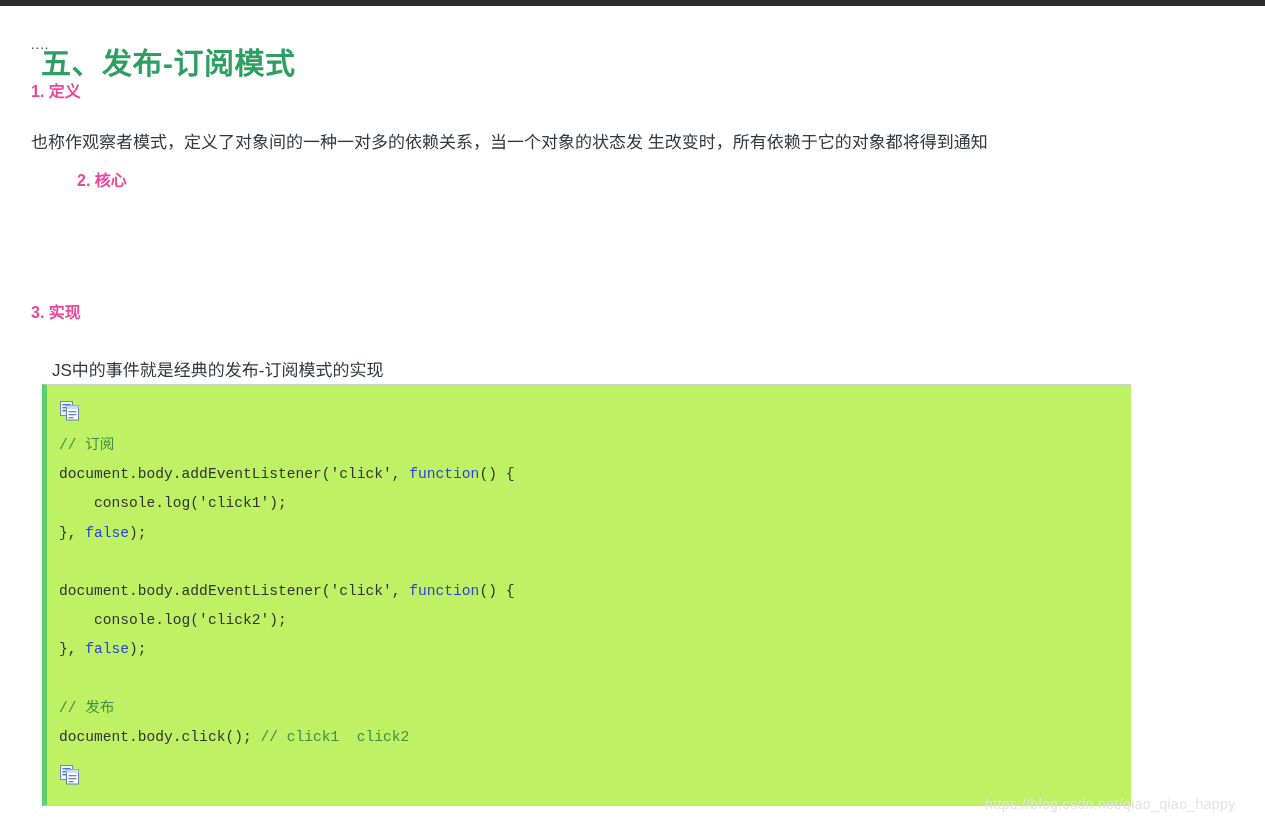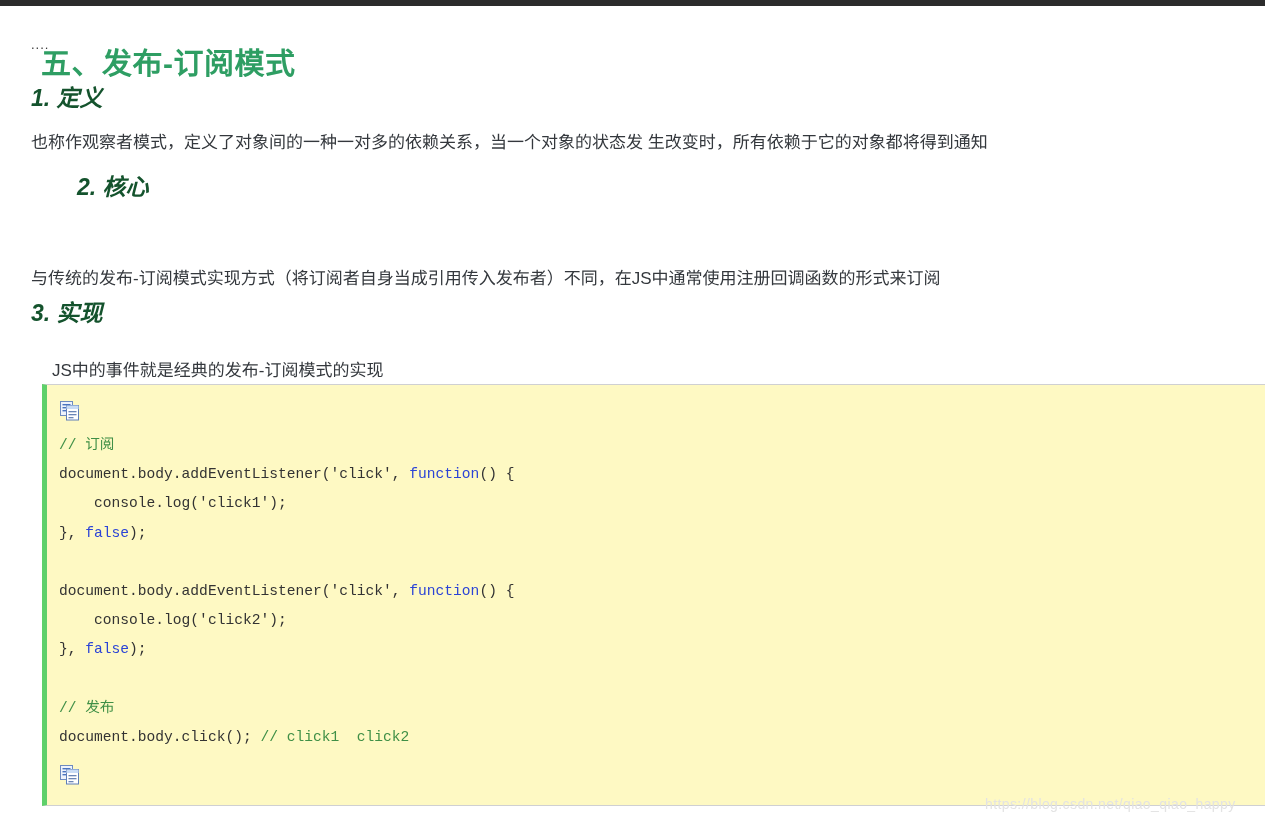--- a/index.html
+++ b/index.html
@@ -54,26 +54,25 @@
     font-size: 13px;
     line-height: 13px;
     letter-spacing: 1px;
     color: #3a3a3a;
     white-space: nowrap;
   }
 
   .h-sub {
     position: absolute;
     left: 31px;
-    font-size: 23px;
+    font-size: 16px;
     font-weight: bold;
-    color: #14532d;
+    color: #ec4899;
     line-height: 24px;
     white-space: nowrap;
-    font-style: italic;
   }
   .h-sub.s1 { top: 61px; }
   .h-sub.s2 { top: 150px; margin-left: 46px; }
   .h-sub.s3 { top: 287px; margin-top: 8px; }
 
   .para {
     position: absolute;
     left: 31px;
     font-size: 17px;
     color: #34383d;
@@ -83,23 +82,23 @@
   .para.p1 { top: 107px; }
   .para.p2 { top: 198px; }
   .para.p3 { top: 243px; }
   .para.p4 { top: 335px; left: 52px; }
 
   
   .codeblock {
     position: absolute;
     left: 42px;
     top: 378px;
-    width: 1223px;
+    width: 1089px;
     height: 422px;
-    background: #fef9c3;
+    background: #bef264;
     border-top: 1px solid #cfd0d2;
     border-bottom: 1px solid #cfd0d2;
     border-left: 5px solid #5ed06a;
   }
   .code-inner {
     position: relative;
     width: 100%;
     height: 100%;
     padding: 0;
   }
@@ -146,21 +145,20 @@
 
 <div class="page">
 
   <h1 class="h-main">五、发布-订阅模式</h1>
   <div class="dots">....</div>
 
   <h2 class="h-sub s1">1. 定义</h2>
   <p class="para p1">也称作观察者模式，定义了对象间的一种一对多的依赖关系，当一个对象的状态发 生改变时，所有依赖于它的对象都将得到通知</p>
 
   <h2 class="h-sub s2">2. 核心</h2>
-  <p class="para p3">与传统的发布-订阅模式实现方式（将订阅者自身当成引用传入发布者）不同，在JS中通常使用注册回调函数的形式来订阅</p>
 
   <h2 class="h-sub s3">3. 实现</h2>
   <p class="para p4">JS中的事件就是经典的发布-订阅模式的实现</p>
 
   <div class="codeblock">
     <div class="code-inner">
 
       <span class="copy-icon top" title="copy">
         <svg width="22" height="20" viewBox="0 0 22 20" xmlns="http://www.w3.org/2000/svg">
           <rect x="1.5" y="0.5" width="12" height="14" fill="#eef3fb" stroke="#6e8bbf" stroke-width="1"></rect>

